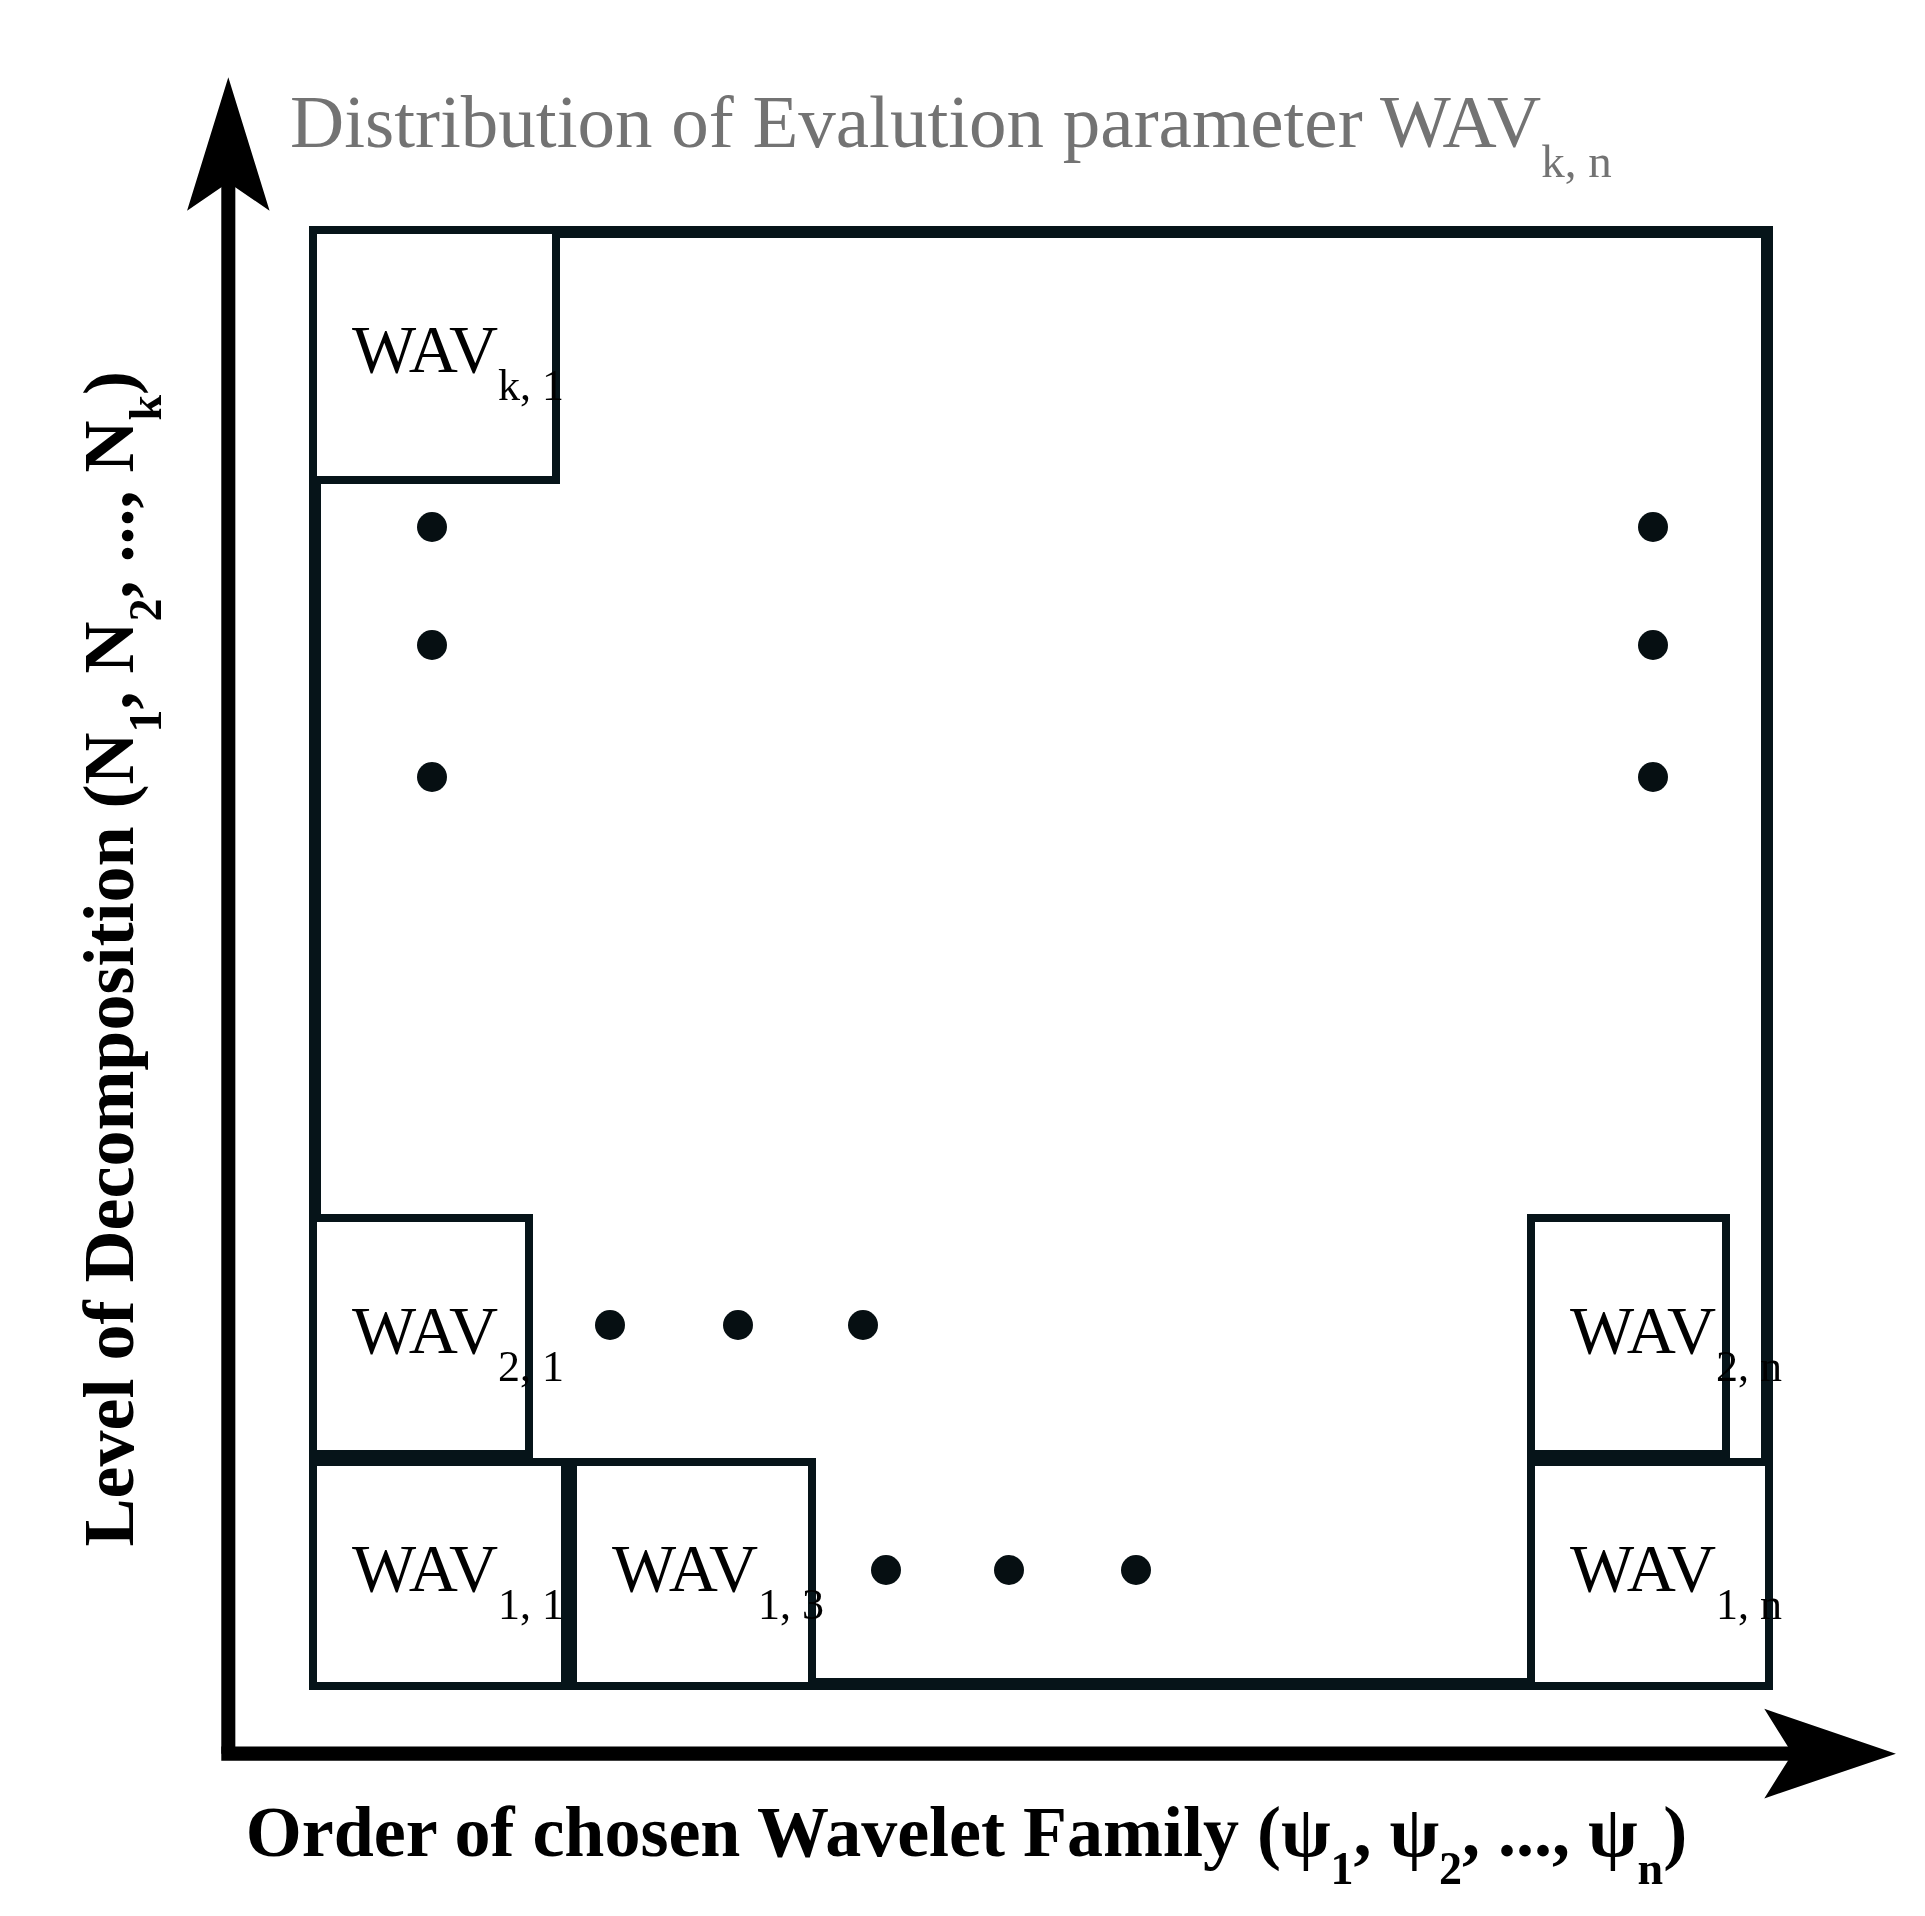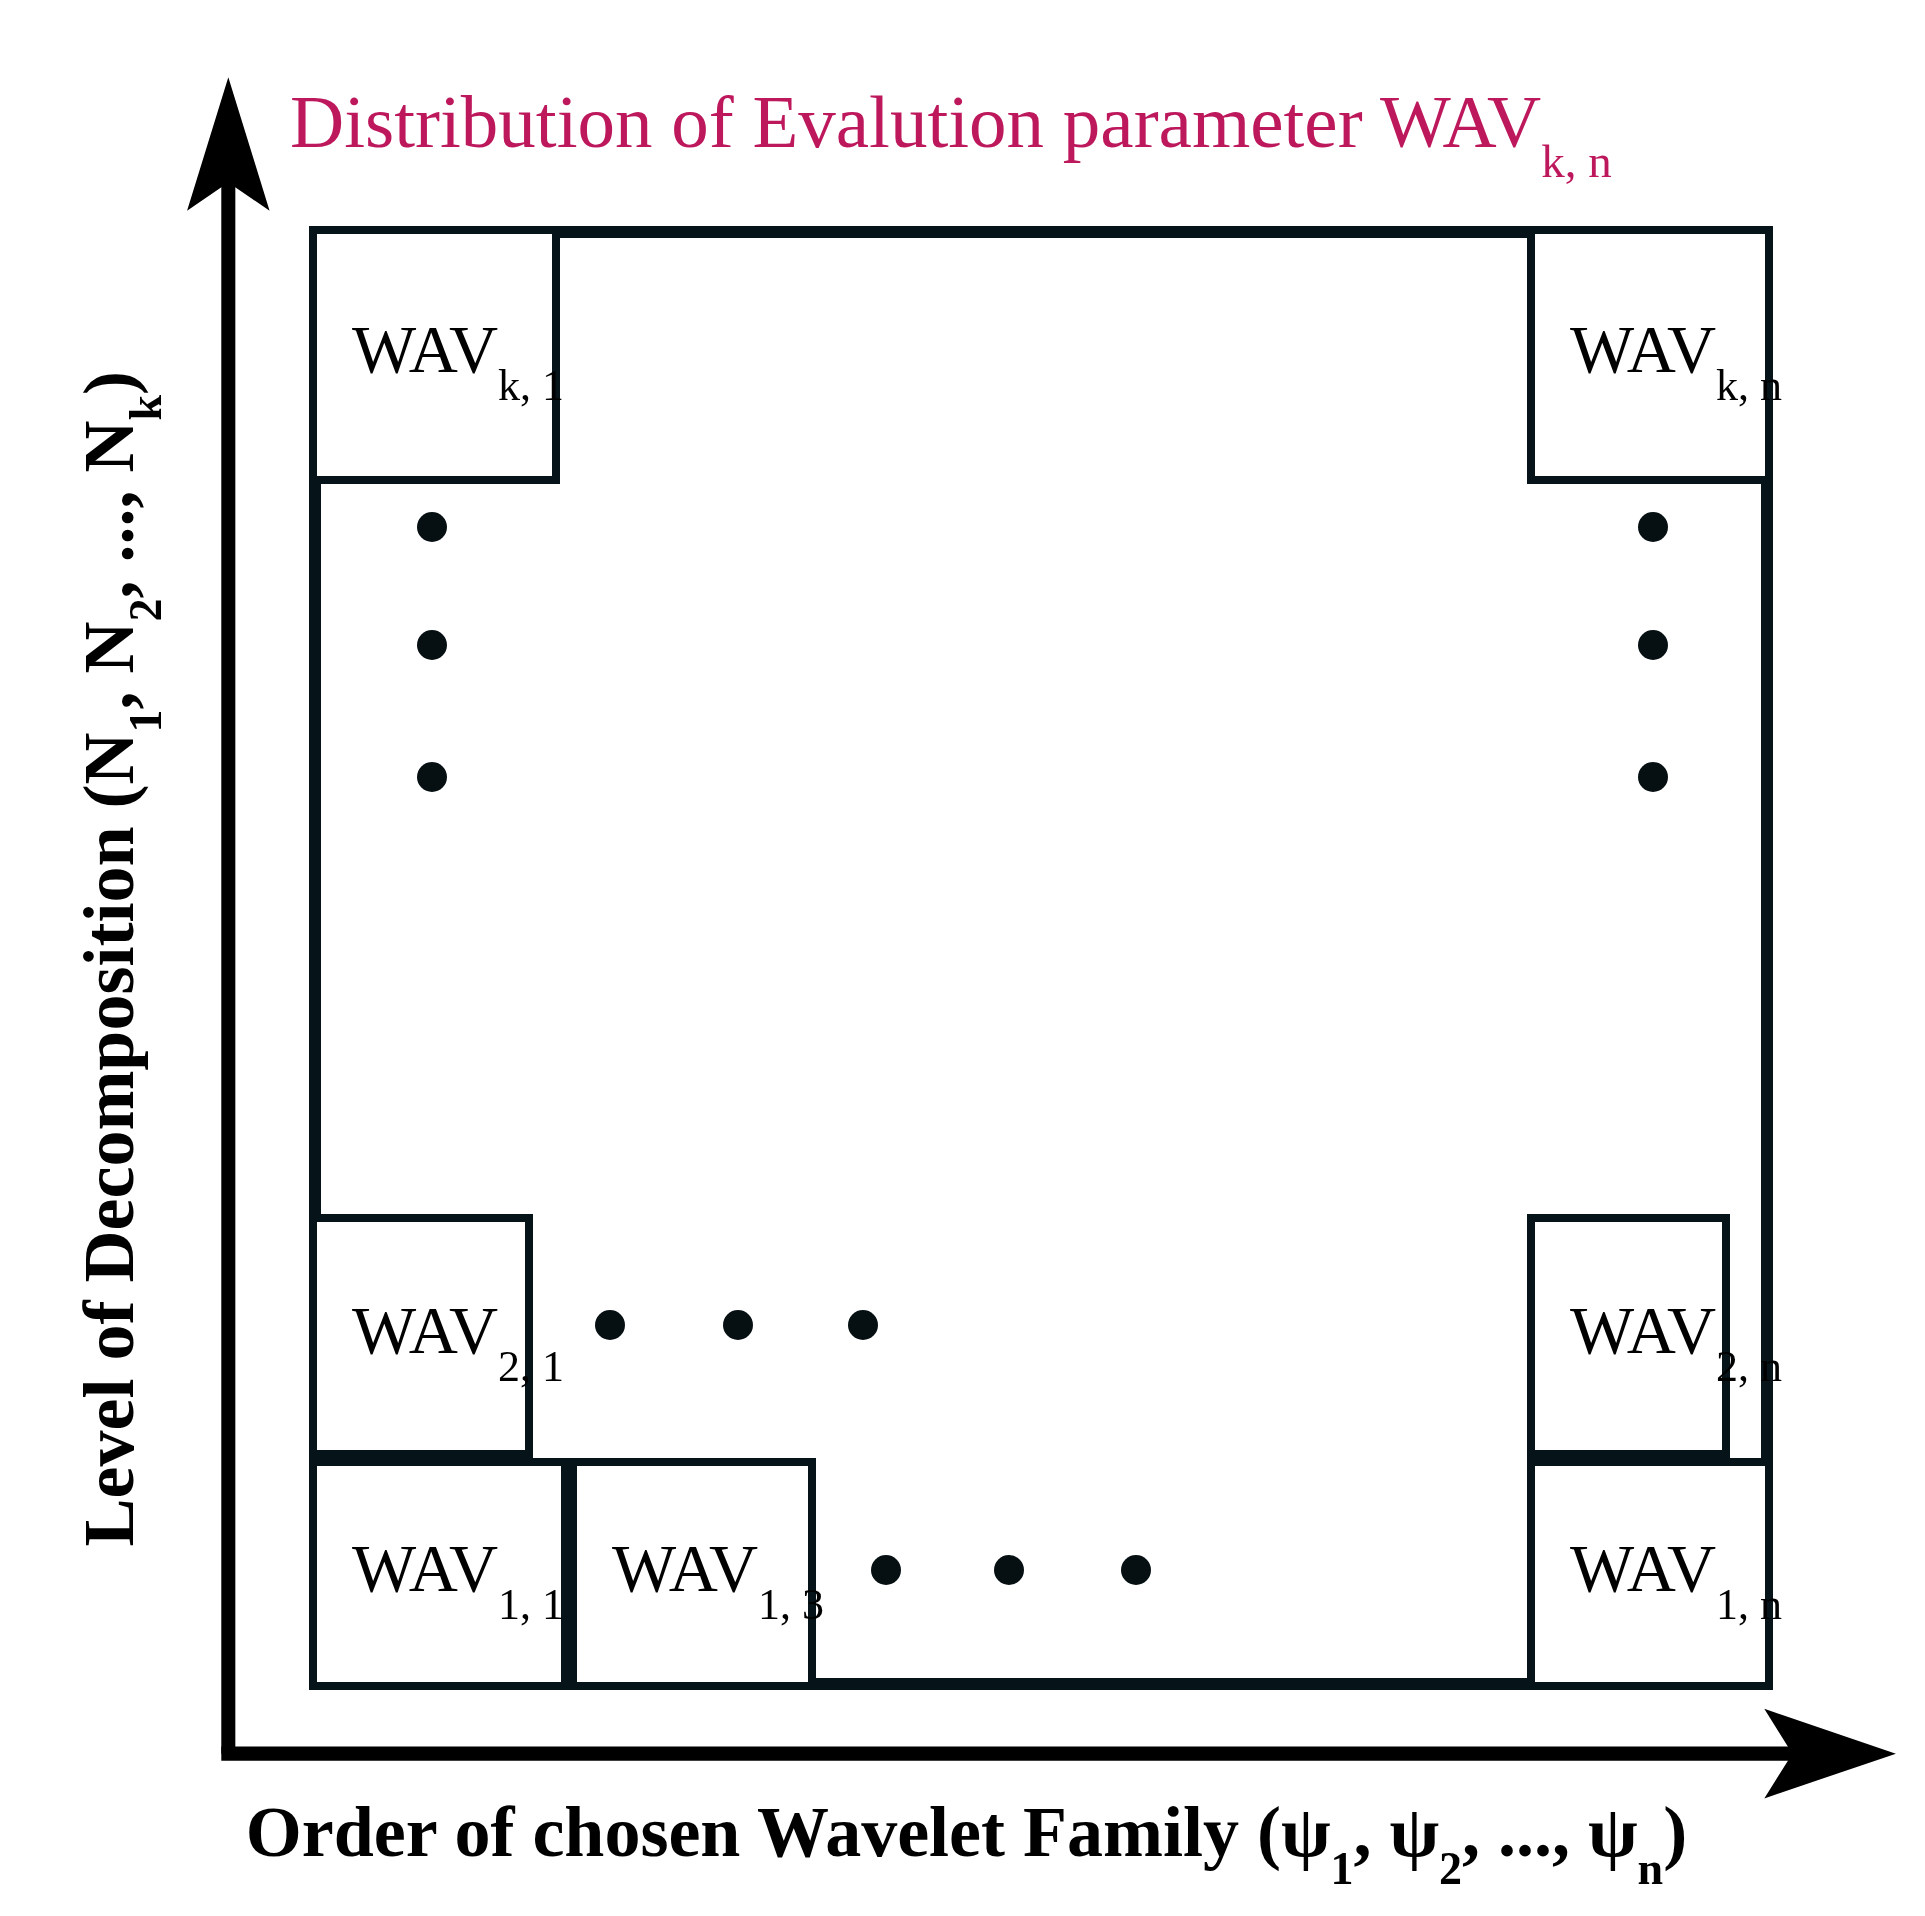--- a/index.html
+++ b/index.html
@@ -25,21 +25,21 @@
 
   
   .chart-title {
     position: absolute;
     left: 290px;
     top: 83px;
     width: 1580px;
     font-size: 75px;
     line-height: 1.05;
     white-space: nowrap;
-    color: #be185d;
+    color: #737373;
   }
   .chart-title .sub {
     font-size: 47px;
     vertical-align: sub;
     position: relative;
     top: 14px;
   }
 
   
   .y-axis-label {
@@ -153,23 +153,20 @@
   </svg>
 
   <div class="chart-title"><span>Distribution of Evalution parameter WAV</span><span class="sub">k, n</span></div>
 
   <div class="plot-frame"></div>
 
   <div class="cell cell-k1">
     <span class="lbl"><span>WAV</span><span class="sub">k, 1</span></span>
   </div>
 
-  <div class="cell cell-kn">
-    <span class="lbl"><span>WAV</span><span class="sub">k, n</span></span>
-  </div>
 
   <div class="cell cell-21">
     <span class="lbl"><span>WAV</span><span class="sub">2, 1</span></span>
   </div>
 
   <div class="cell cell-2n">
     <span class="lbl"><span>WAV</span><span class="sub">2, n</span></span>
   </div>
 
   <div class="cell cell-11">

